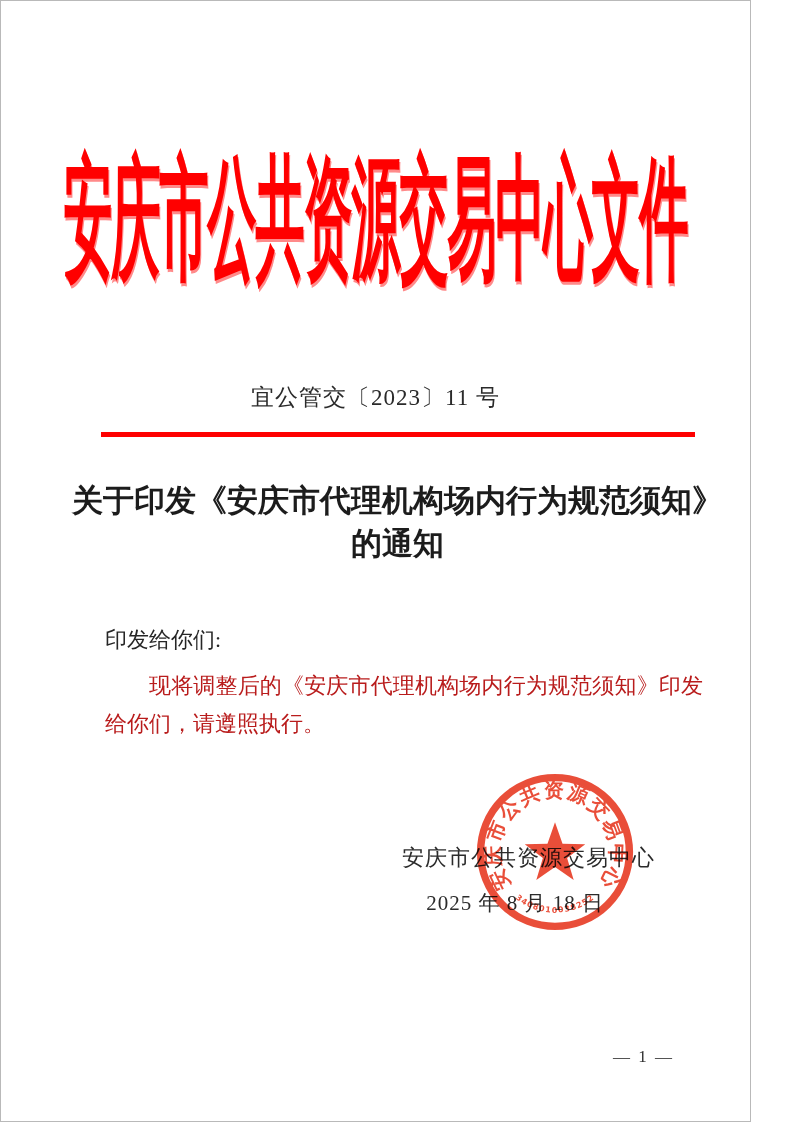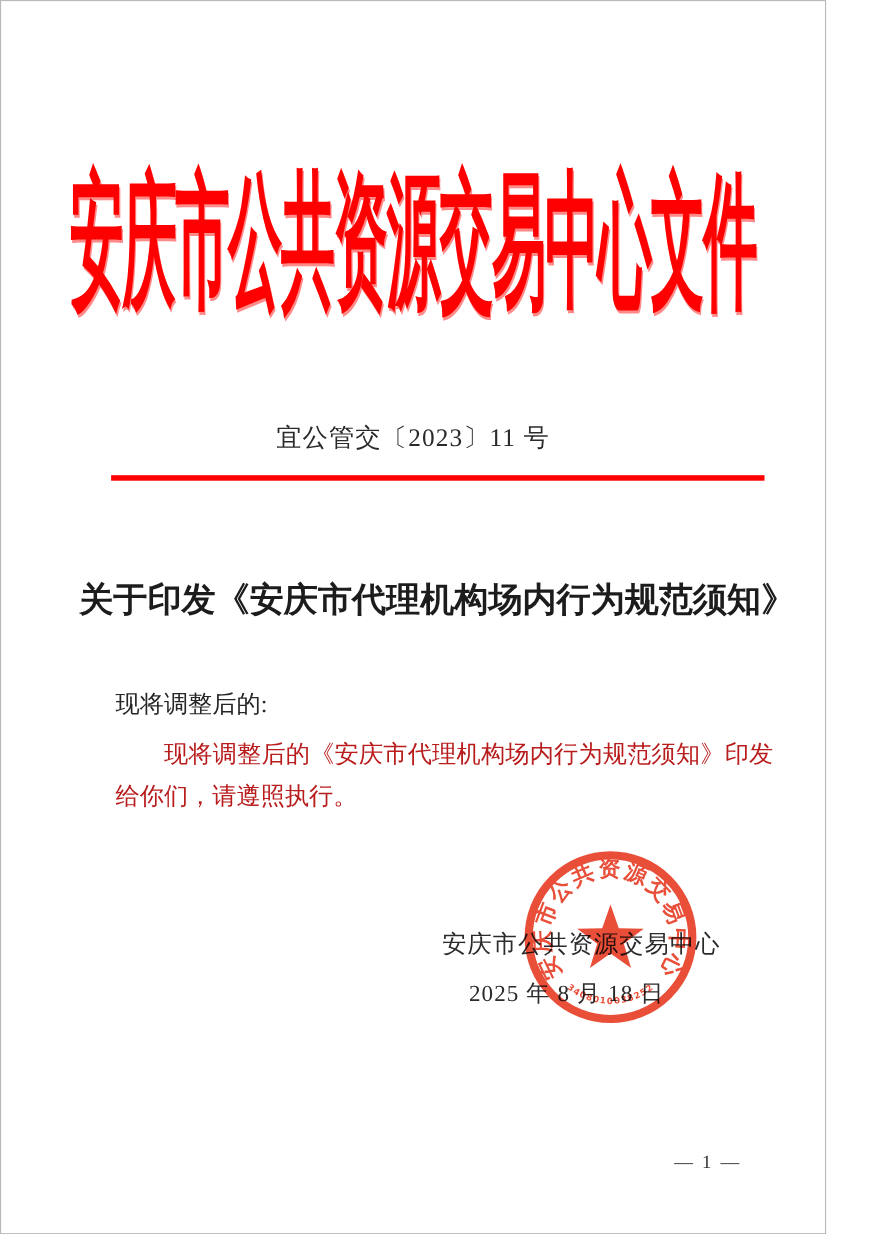--- a/index.html
+++ b/index.html
@@ -47,21 +47,21 @@
   .red-line {
     position: absolute;
     top: 431px; left: 100px;
     width: 594px; height: 5px;
     background: #fe0000;
   }
 
   
   .notice-title {
     position: absolute;
-    top: 522px; left: 60px; width: 673px;
+    top: 478px; left: 60px; width: 673px;
     text-align: center;
     font-weight: bold;
     font-size: 31px;
     line-height: 43px;
     color: #1c1c1c;
   }
 
   
   .salutation {
     position: absolute;
@@ -125,23 +125,24 @@
   <div class="letterhead">
     <span>安庆市公共资源交易中心文件</span>
   </div>
 
   <div class="doc-number">宜公管交〔2023〕11 号</div>
 
   <div class="red-line"></div>
 
   <div class="notice-title">
     <div>关于印发《安庆市代理机构场内行为规范须知》</div>
+    <div>的通知</div>
   </div>
 
-  <div class="salutation">现将调整后的:</div>
+  <div class="salutation">印发给你们:</div>
 
   <div class="body-para">现将调整后的《安庆市代理机构场内行为规范须知》印发给你们，请遵照执行。</div>
 
   <div class="signature">安庆市公共资源交易中心</div>
 
   <div class="date">2025 年 8 月 18 日</div>
 
   <svg class="seal" viewBox="0 0 160 160" aria-hidden="true">
     <circle cx="80" cy="80" r="70" fill="none" stroke="#e8402a" stroke-width="7"></circle>
     <defs>

